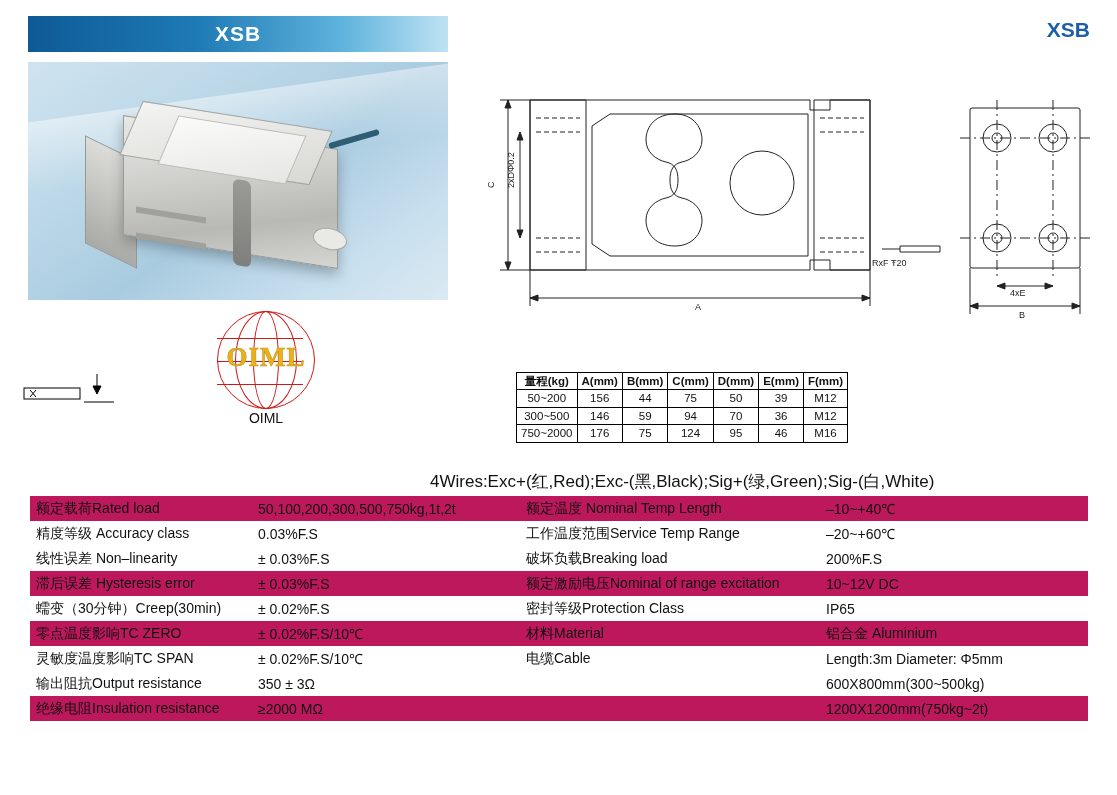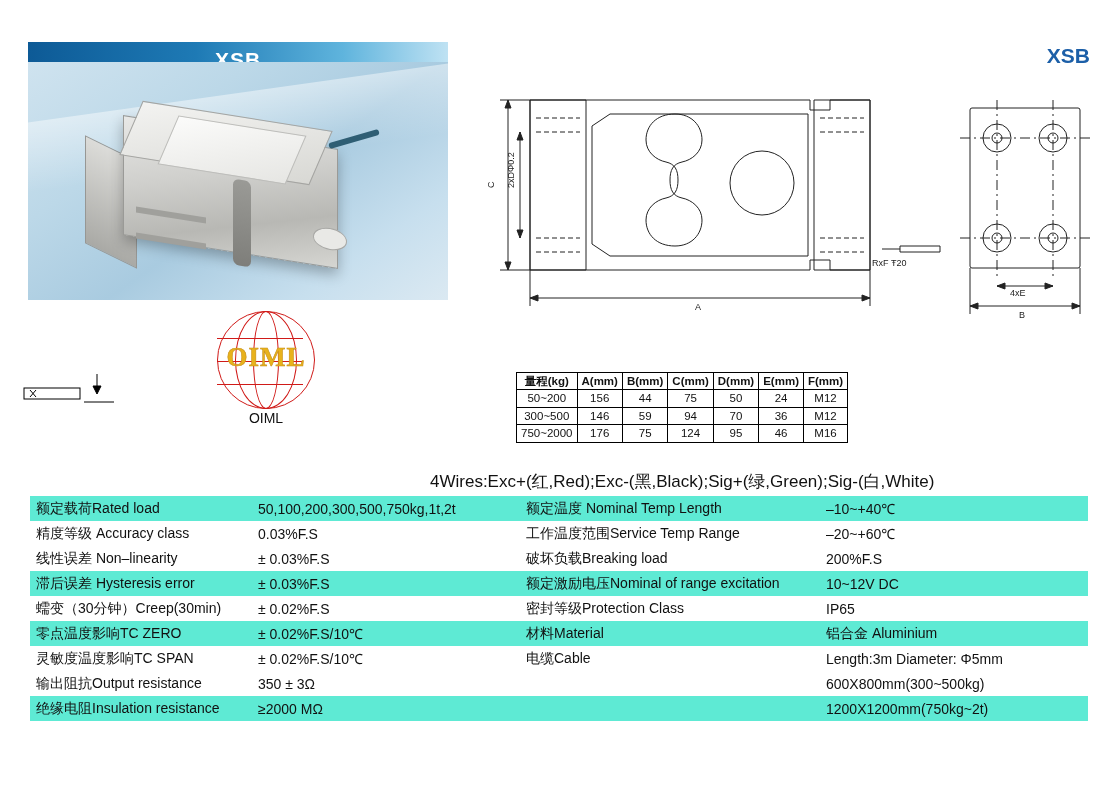--- a/index.html
+++ b/index.html
@@ -8,21 +8,21 @@
     width:1117px; height:795px;
     font-family:"Liberation Sans", sans-serif;
     background:#ffffff;
     color:#111;
     position:relative;
     overflow:hidden;
   }
 
   
   #header-bar {
-    position:absolute; left:28px; top:42px; width:1062px; height:36px;
+    position:absolute; left:28px; top:16px; width:1062px; height:36px;
   }
   #title-banner {
     position:absolute; left:0; top:0; width:420px; height:36px;
     background:linear-gradient(to right,#0d5a96 0%, #1e7ab5 40%, #5fb4dd 75%, #bfe2f3 100%);
     display:flex; align-items:center; justify-content:center;
   }
   #title-banner .t {
     color:#ffffff; font-size:21px; font-weight:bold; letter-spacing:1px;
   }
   #title-right {
@@ -140,21 +140,21 @@
   #tech-head .wires {
     position:absolute; left:400px; top:14px; font-size:17px; color:#111; white-space:nowrap;
   }
 
   
   #spec {
     position:absolute; left:30px; top:496px; width:1058px;
     border-collapse:collapse; font-size:14px;
   }
   #spec td { padding:3px 6px; vertical-align:middle; height:25px; }
-  #spec tr.alt td { background:#5eead4; }
+  #spec tr.alt td { background:#be185d; }
   #spec .c1 { width:222px; }
   #spec .c2 { width:268px; }
   #spec .c3 { width:300px; }
   #spec .c4 { width:268px; }
   .nowrap { white-space:nowrap; }
 </style>
 </head>
 <body>
 
 <div id="header-bar">
@@ -312,21 +312,21 @@
       <th>F(mm)</th>
     </tr>
   </thead>
   <tbody>
     <tr>
       <td>50~200</td>
       <td>156</td>
       <td>44</td>
       <td>75</td>
       <td>50</td>
-      <td>24</td>
+      <td>39</td>
       <td>M12</td>
     </tr>
     <tr>
       <td>300~500</td>
       <td>146</td>
       <td>59</td>
       <td>94</td>
       <td>70</td>
       <td>36</td>
       <td>M12</td>

